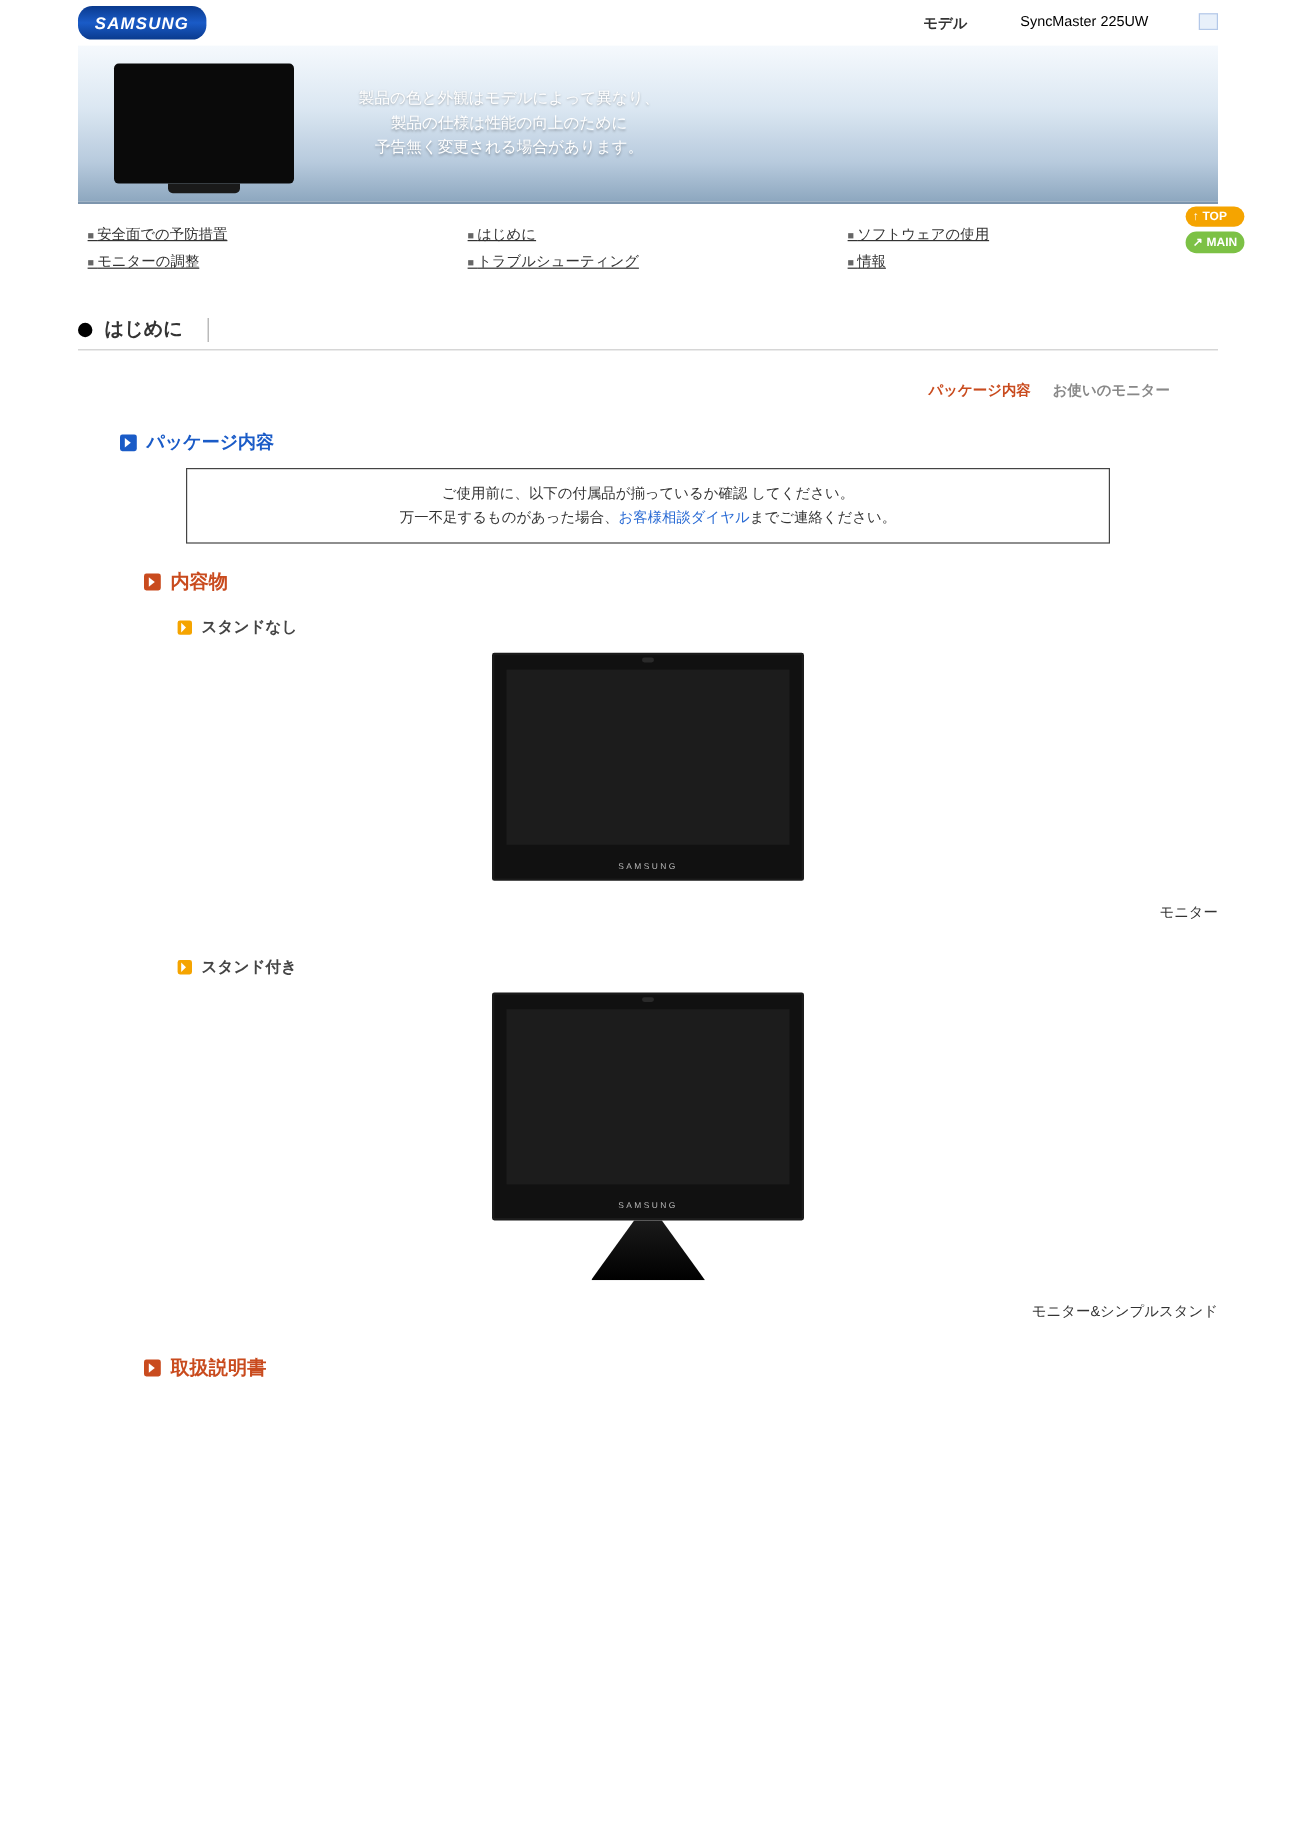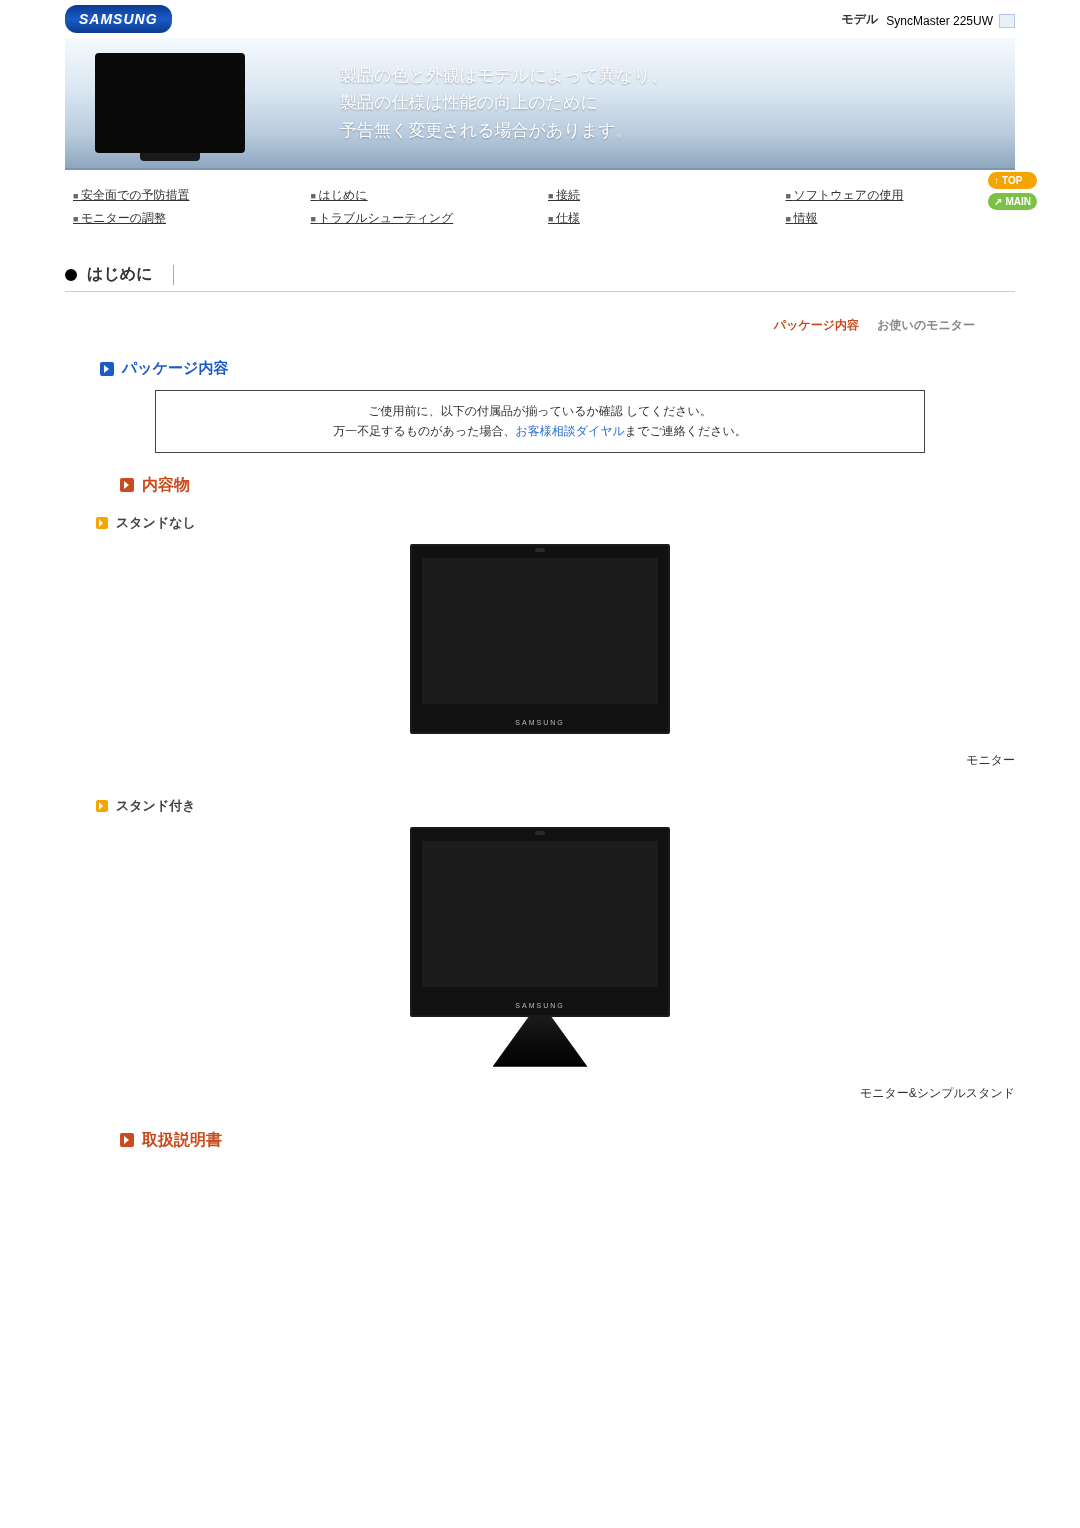--- a/index.html
+++ b/index.html
@@ -25,22 +25,23 @@
       color: #fff;
       font-weight: bold;
       font-style: italic;
       padding: 6px 14px;
       border-radius: 12px;
       font-size: 14px;
       letter-spacing: 1px;
     }
     .model-area {
       display: flex;
-      align-items: flex-end;
-      font-size: 12px;
+      align-items: flex-start;
+      font-size: 12px;
+      gap: 36px;
     }
     .model-label { font-weight: bold; margin-right: 8px; }
     .model-value { color: #000000; }
     .model-box {
       width: 16px; height: 14px;
       border: 1px solid #b3c8e8;
       background: #e8f0fa;
       margin-left: 6px;
     }
     .hero {
@@ -63,24 +64,25 @@
       content: "";
       position: absolute;
       bottom: -8px; left: 50%;
       transform: translateX(-50%);
       width: 60px; height: 8px;
       background: #1a1a1a;
       border-radius: 0 0 4px 4px;
     }
     .hero-text {
       color: #fff;
-      font-size: 17px;
+      font-size: 13px;
       line-height: 1.6;
-      margin-left: 95px;
+      margin-left: 54px;
       text-shadow: 0 1px 2px rgba(0,0,0,0.3);
+      text-align: center;
     }
     .nav {
       display: flex;
       padding: 10px 0;
       font-size: 12px;
       position: relative;
     }
     .nav-col {
       flex: 1;
       padding: 4px 8px;
@@ -149,21 +151,21 @@
     .tabs .inactive { color: #888; margin-left: 15px; }
     .subheading {
       display: flex;
       align-items: center;
       margin: 18px 0 12px 35px;
       font-size: 15px;
       font-weight: bold;
       color: #1a5bc7;
     }
     .subheading.red-text { color: #c94b1e; font-size: 16px; margin-left: 55px; }
-    .subheading.orange-text { color: #444; font-size: 13px; margin-left: 31px; font-weight: bold; }
+    .subheading.orange-text { color: #444; font-size: 13px; margin-left: 83px; font-weight: bold; }
     .arrow-icon {
       width: 14px; height: 14px;
       background: #1a5bc7;
       border-radius: 2px;
       margin-right: 8px;
       position: relative;
       flex-shrink: 0;
     }
     .arrow-icon::after {
       content: "";
@@ -255,24 +257,20 @@
   </div>
 
   <div class="nav">
     <div class="nav-col">
       <a href="#">安全面での予防措置</a>
       <a href="#">モニターの調整</a>
     </div>
     <div class="nav-col">
       <a href="#">はじめに</a>
       <a href="#">トラブルシューティング</a>
-    </div>
-    <div class="nav-col">
-      <a href="#">接続</a>
-      <a href="#">仕様</a>
     </div>
     <div class="nav-col">
       <a href="#">ソフトウェアの使用</a>
       <a href="#">情報</a>
     </div>
     <div class="side-btns">
       <div class="side-btn">
         <span>↑</span>
         <span>TOP</span>
       </div>

